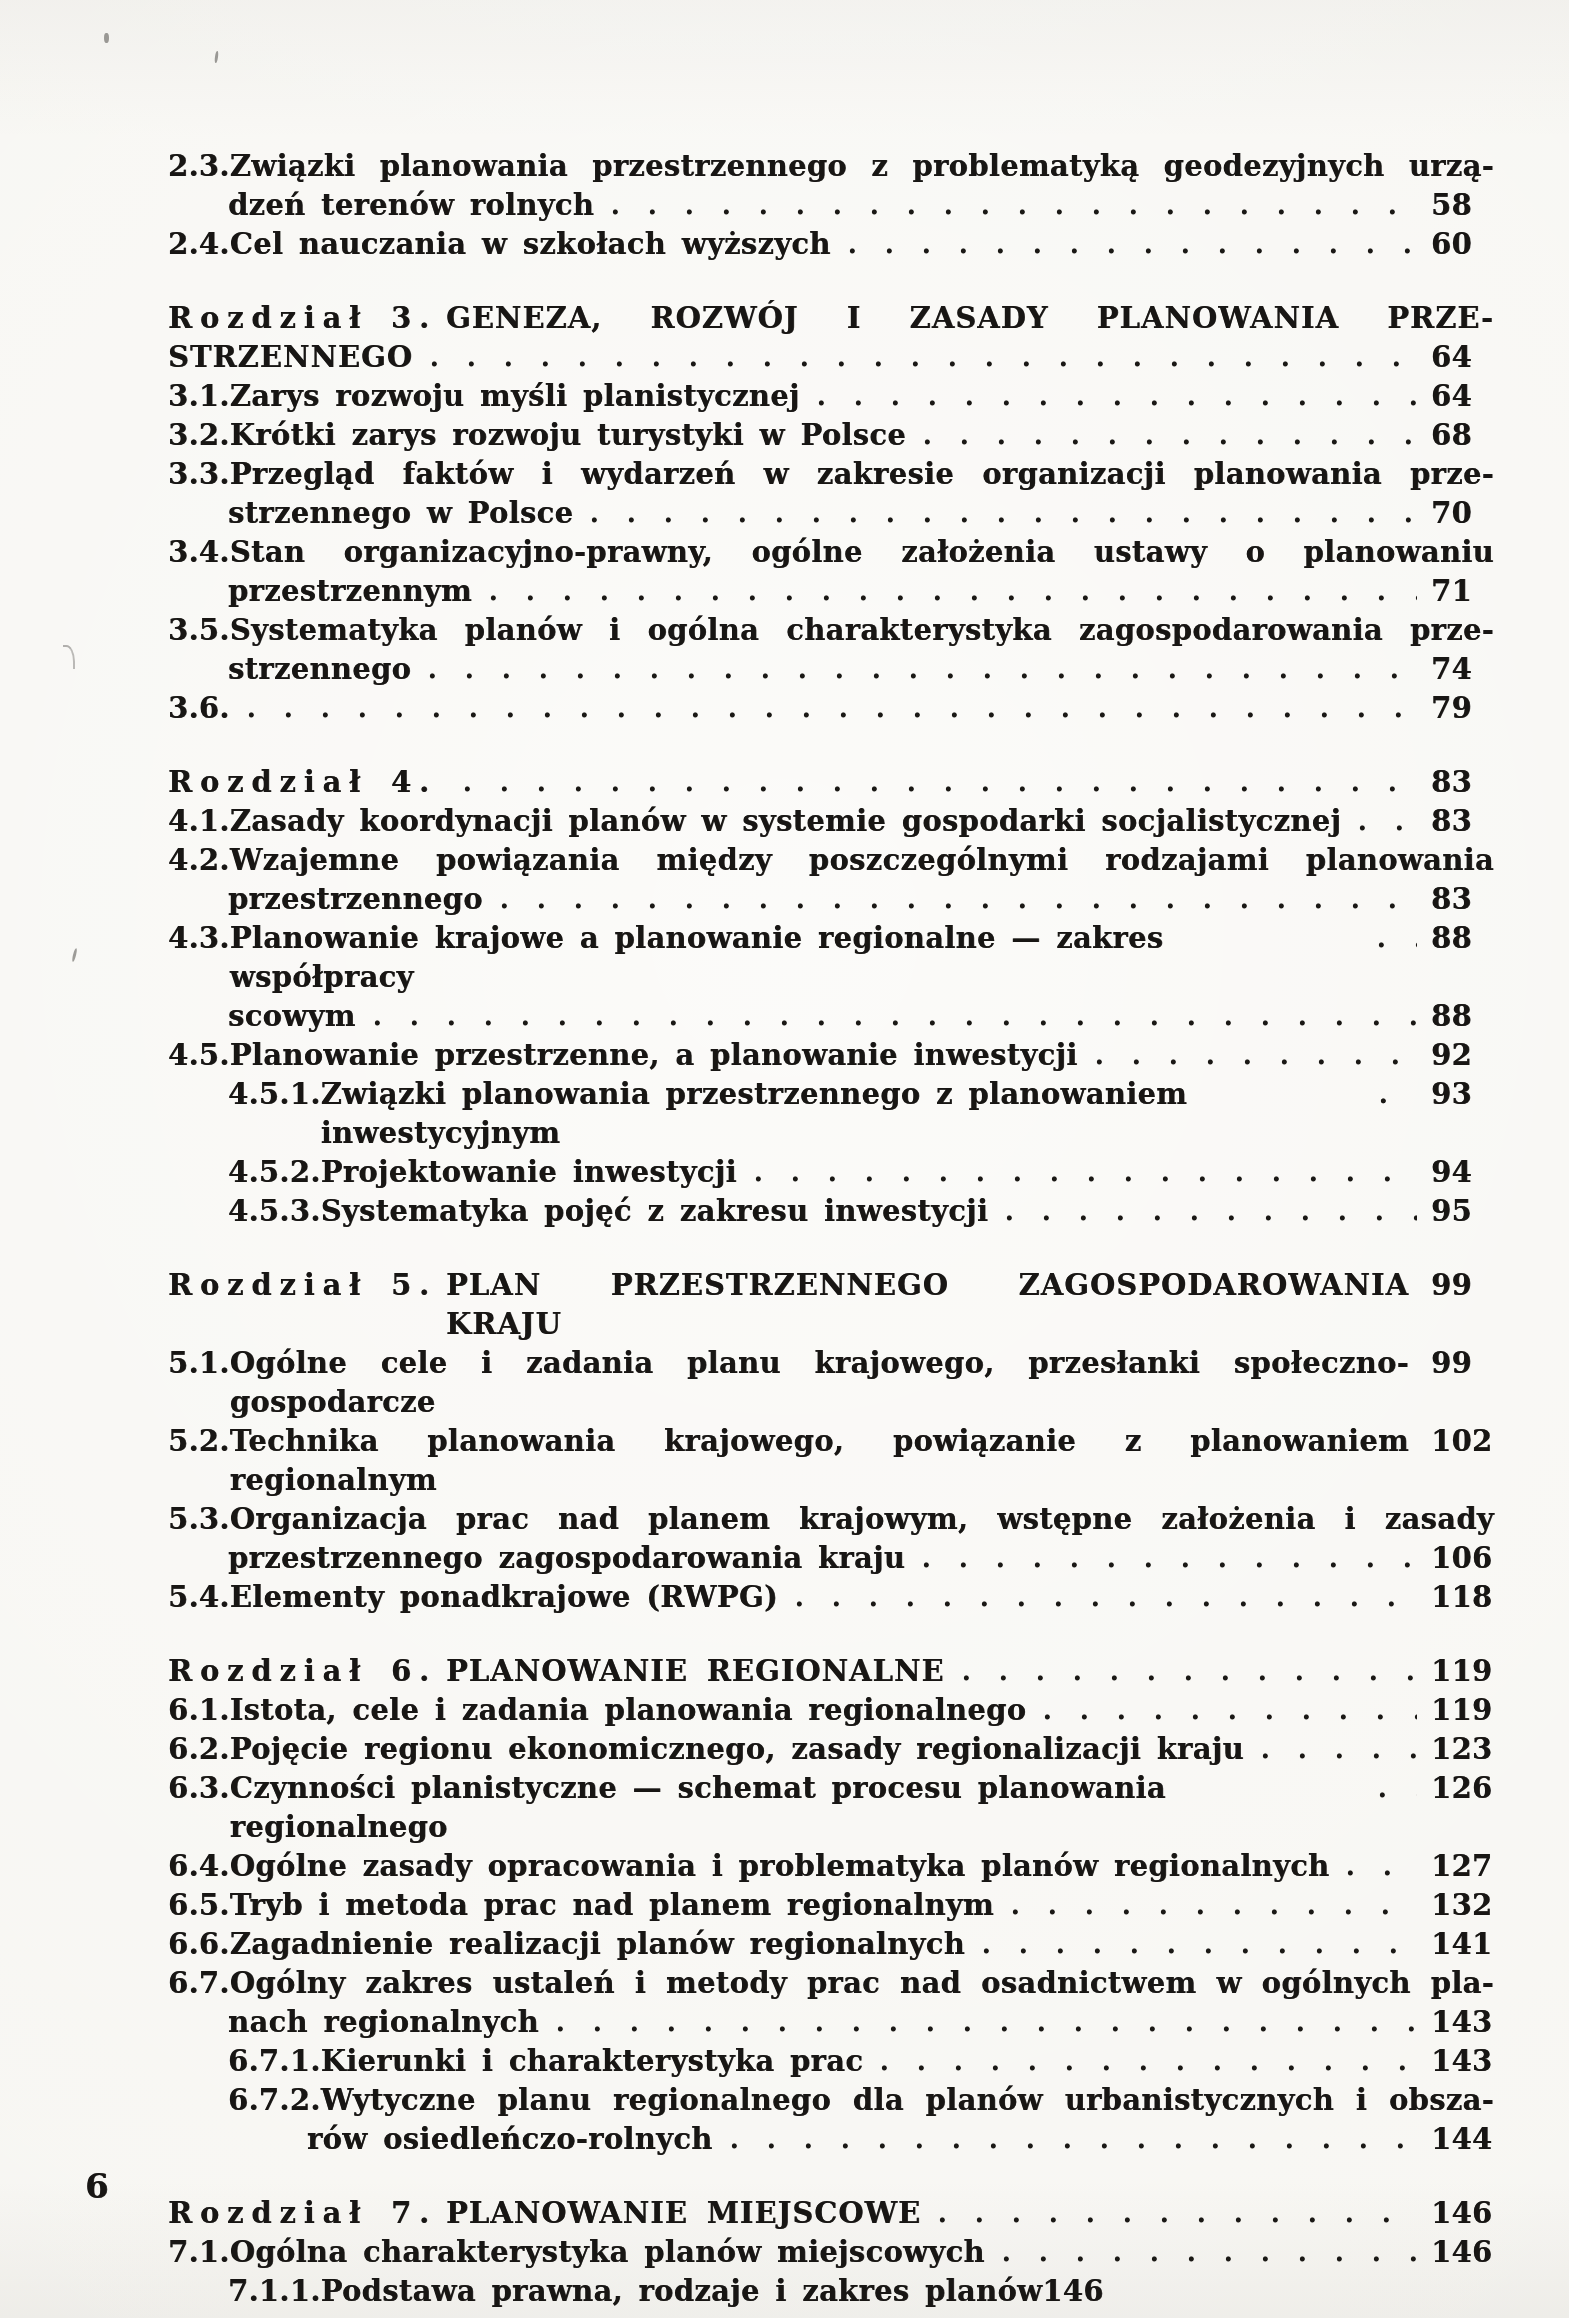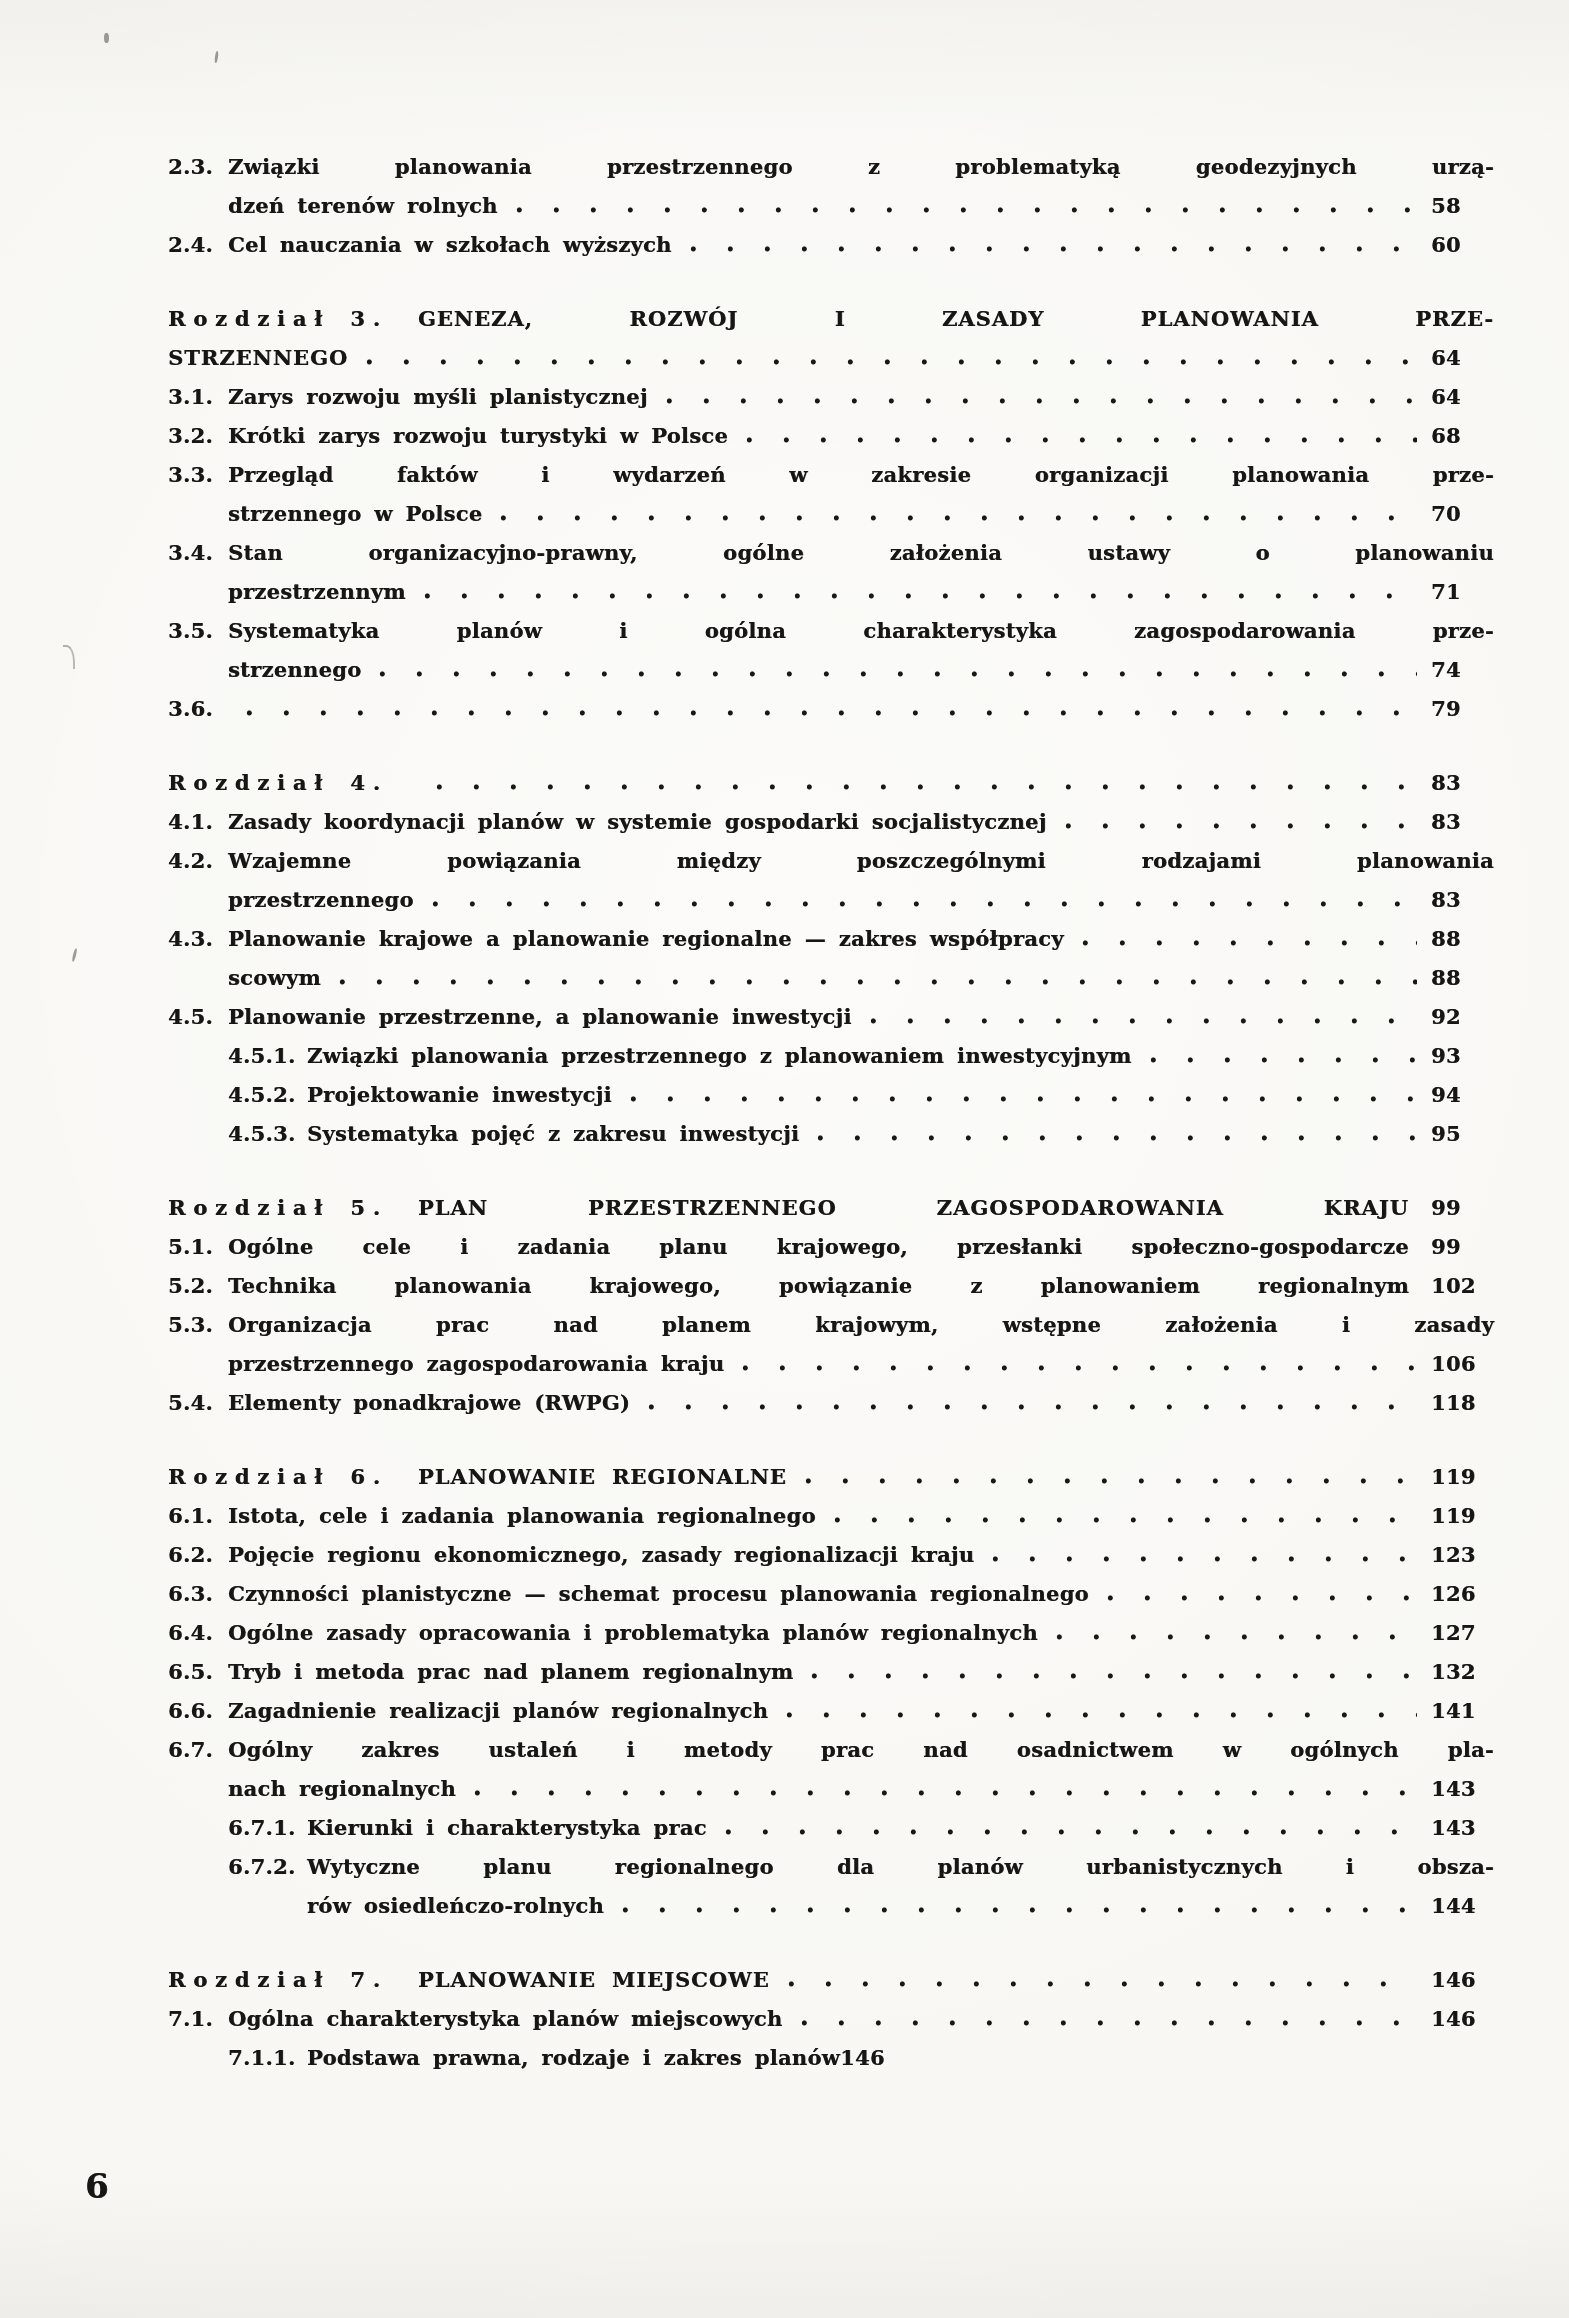--- a/index.html
+++ b/index.html
@@ -8,32 +8,32 @@
     background:#f7f6f2;
     font-family:"DejaVu Serif","Liberation Serif",serif;
     font-weight:700;color:#181614;
   }
   .paper-vignette{position:absolute;inset:0;pointer-events:none;
     background:
       radial-gradient(ellipse 160% 120% at 50% 40%, rgba(255,255,255,0.55) 0%, rgba(255,255,255,0) 60%),
       linear-gradient(180deg, rgba(120,115,105,0.06) 0%, rgba(120,115,105,0) 6%, rgba(120,115,105,0) 94%, rgba(120,115,105,0.07) 100%);
   }
   .toc{position:absolute;left:168px;top:147px;width:1326px;}
-  .row{display:flex;align-items:baseline;line-height:39px;font-size:21px;
+  .row{display:flex;align-items:baseline;line-height:39px;font-size:29px;
     letter-spacing:0.3px;word-spacing:5.2px;
     text-shadow:0.4px 0 0 rgba(20,18,16,0.75);}
   .gap{margin-top:35px;}
   .num{flex:0 0 60px;white-space:nowrap;}
   .spacer{flex:0 0 60px;}
   .sub{padding-left:60px;}
   .sub .num{flex:0 0 79px;}
   .sub .spacer{flex:0 0 79px;}
   .text{flex:0 1 auto;min-width:0;}
   .justify{flex:1 1 auto;text-align:justify;text-align-last:justify;}
-  .ch-label{flex:0 0 auto;letter-spacing:7.8px;margin-right:30px;white-space:nowrap;}
+  .ch-label{flex:0 0 auto;letter-spacing:7.8px;margin-right:9px;white-space:nowrap;}
   .ch-title{letter-spacing:1px;word-spacing:7.8px;}
   .leader{flex:1 1 39px;align-self:baseline;height:5.9px;margin:0 14.3px 0 18px;
     background-image:radial-gradient(circle at 3.3px 2.9px,#1a1815 2.1px,rgba(0,0,0,0) 2.9px);
     background-size:37px 5.9px;background-repeat:repeat-x;background-position:left bottom;}
   .page{flex:0 0 auto;min-width:63px;text-align:left;white-space:nowrap;}
   .page.pad{margin-left:22px;}
   .footer-folio{position:absolute;left:85px;top:2169px;font-size:34px;line-height:34px;
     text-shadow:0.4px 0 0 rgba(20,18,16,0.75);}
   .speck{position:absolute;background:rgba(45,42,38,0.45);border-radius:50%;}
   .speck.s1{left:104px;top:33px;width:4.6px;height:10.4px;}

